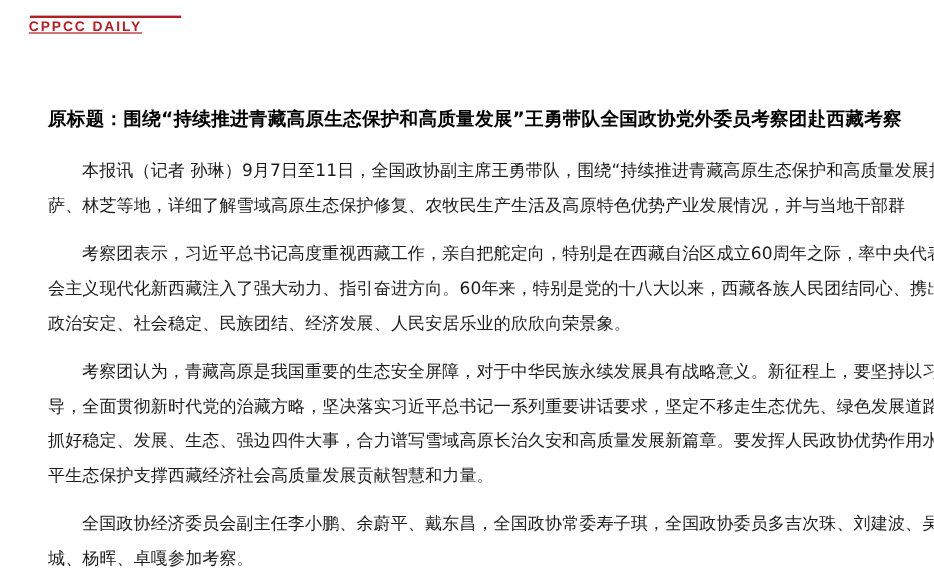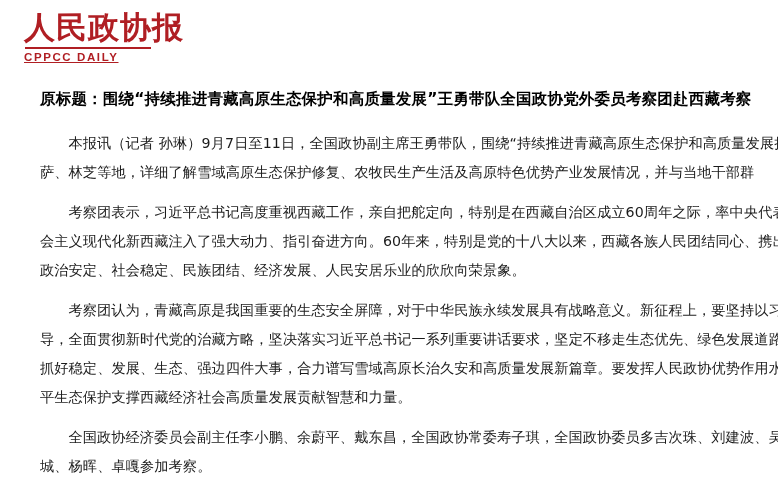--- a/index.html
+++ b/index.html
@@ -83,21 +83,20 @@
   .para.last {
     margin-bottom: 0;
   }
 </style>
 </head>
 <body>
 
 <div class="page">
 
   <div class="masthead">
-    <div class="masthead-title">人民政协报</div>
     <div class="masthead-rule"></div>
     <div class="masthead-sub">CPPCC DAILY</div>
   </div>
 
   <div class="article">
     <div class="headline">原标题：围绕“持续推进青藏高原生态保护和高质量发展”王勇带队全国政协党外委员考察团赴西藏考察</div>
     <p class="para">本报讯（记者 孙琳）9月7日至11日，全国政协副主席王勇带队，围绕“持续推进青藏高原生态保护和高质量发展拉萨、林芝等地，详细了解雪域高原生态保护修复、农牧民生产生活及高原特色优势产业发展情况，并与当地干部群</p>
     <p class="para">考察团表示，习近平总书记高度重视西藏工作，亲自把舵定向，特别是在西藏自治区成立60周年之际，率中央代表会主义现代化新西藏注入了强大动力、指引奋进方向。60年来，特别是党的十八大以来，西藏各族人民团结同心、携出政治安定、社会稳定、民族团结、经济发展、人民安居乐业的欣欣向荣景象。</p>
     <p class="para">考察团认为，青藏高原是我国重要的生态安全屏障，对于中华民族永续发展具有战略意义。新征程上，要坚持以习导，全面贯彻新时代党的治藏方略，坚决落实习近平总书记一系列重要讲话要求，坚定不移走生态优先、绿色发展道路抓好稳定、发展、生态、强边四件大事，合力谱写雪域高原长治久安和高质量发展新篇章。要发挥人民政协优势作用水平生态保护支撑西藏经济社会高质量发展贡献智慧和力量。</p>
     <p class="para last">全国政协经济委员会副主任李小鹏、余蔚平、戴东昌，全国政协常委寿子琪，全国政协委员多吉次珠、刘建波、吴城、杨晖、卓嘎参加考察。</p>

